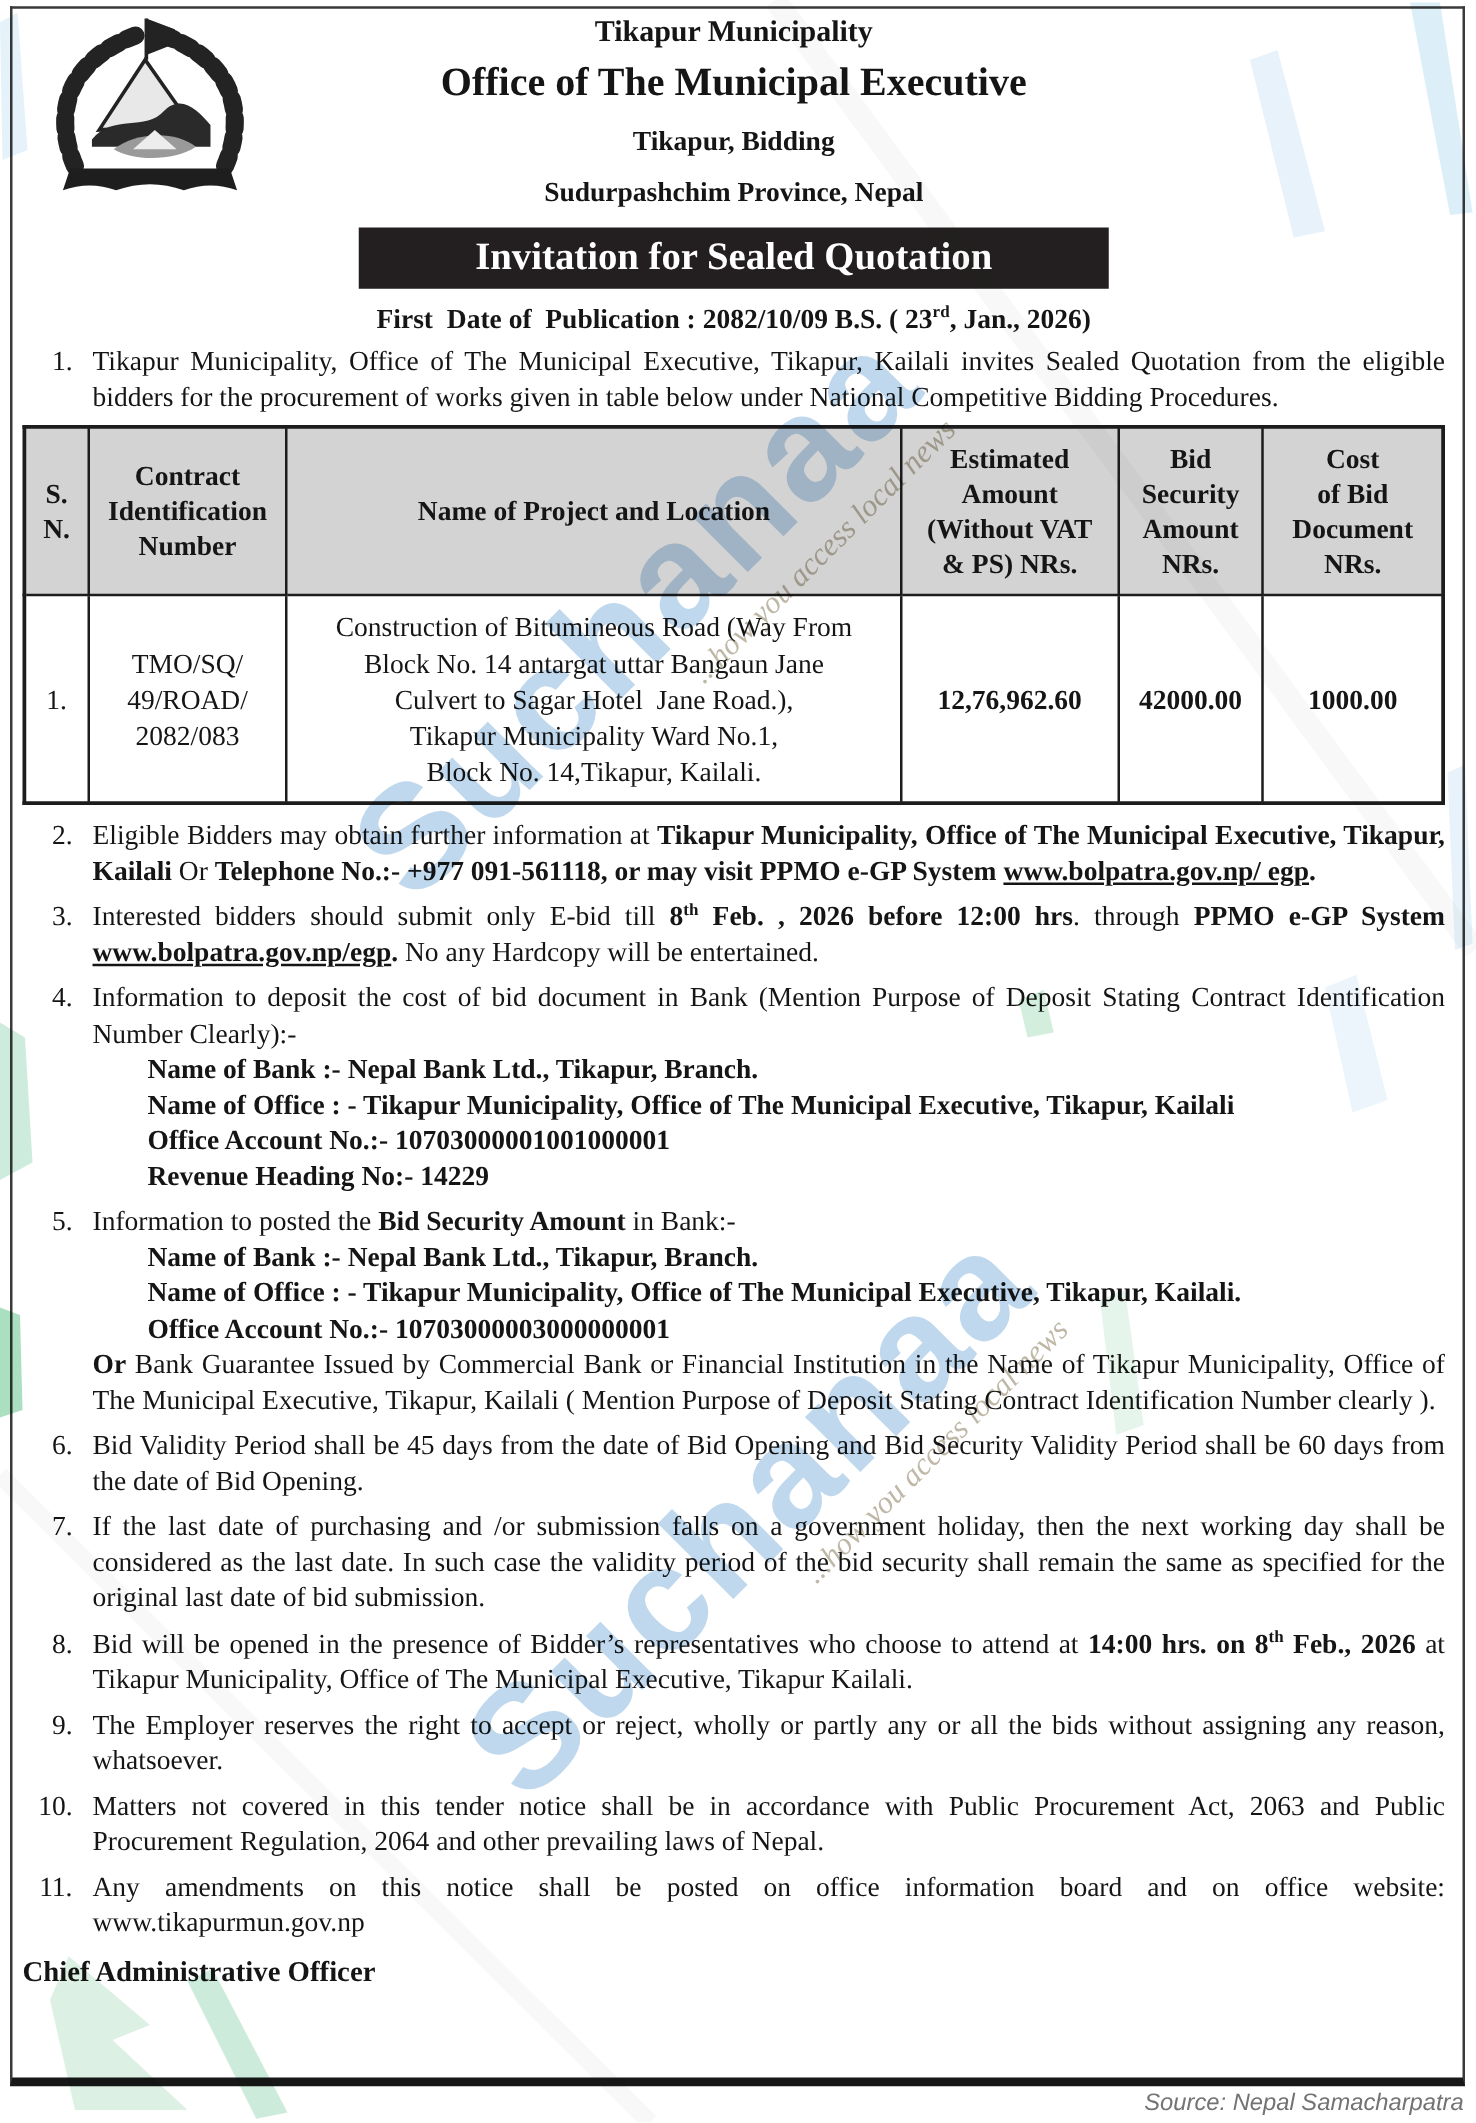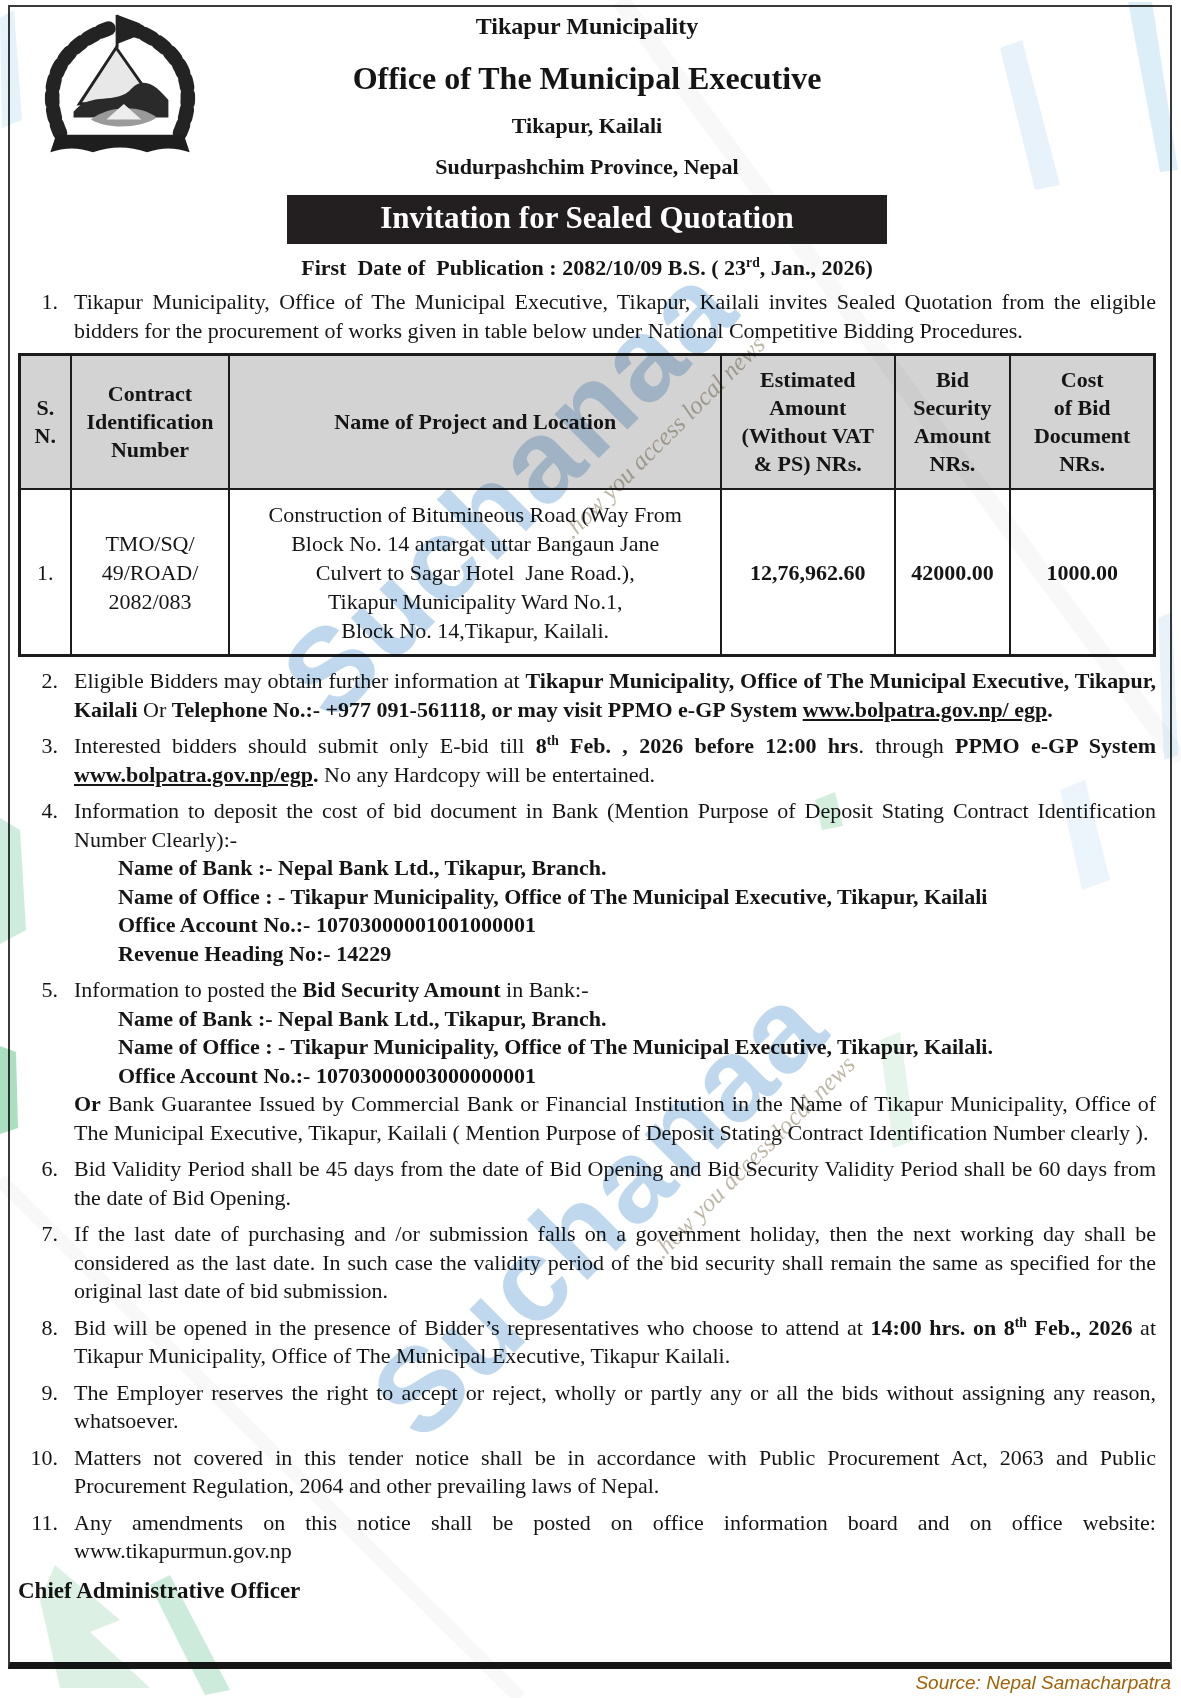--- a/index.html
+++ b/index.html
@@ -10,21 +10,21 @@
   
   .frame{
     position:absolute;left:8px;top:5px;width:1164px;height:1664px;
     box-sizing:border-box;border:2px solid #3a3a3a;border-bottom:7px solid #171717;
     padding:2px 14px 0 8px;z-index:1;background:transparent;
   }
   
   .emblem{position:absolute;left:12px;top:4px;width:196px;height:150px;}
   .hdr{text-align:center;}
   .t-org{font-size:24px;font-weight:bold;margin-top:4px;}
-  .t-office{font-size:32px;font-weight:bold;margin-top:20px;}
+  .t-office{font-size:32px;font-weight:bold;margin-top:7px;}
   .t-place{font-size:22px;font-weight:bold;margin-top:16px;}
   .t-prov{font-size:22px;font-weight:bold;margin-top:15px;}
   .banner{
     margin:15px auto 0;width:600px;background:#231f20;color:#ffffff;
     font-size:31px;font-weight:bold;text-align:center;padding:5px 0 8px;
   }
   .pub{ text-align:center;font-size:22px;font-weight:bold;margin:11px 0 7px;white-space:pre-wrap;}
   
   .item{display:flex;margin-bottom:8px;}
   .item .num{flex:none;width:40px;text-align:right;font-size:22px;line-height:28.5px;margin-right:16px;}
@@ -36,21 +36,21 @@
   
   table.tbl{width:100%;border-collapse:collapse;margin:4px 0 10px;border:3px solid #1c1c1c;}
   .tbl th,.tbl td{border:2px solid #1c1c1c;text-align:center;vertical-align:middle;padding:4px 4px;}
   .tbl th{background:#d3d3d3;font-size:22px;line-height:28px;font-weight:bold;height:124px;}
   .tbl td{font-size:22px;line-height:29px;height:156px;white-space:pre-wrap;margin-top:35px;}
   .tbl td.amount{font-weight:bold;}
   
   .cao{font-weight:bold;font-size:23px;margin-top:12px;padding-right:4px;}
   .source{
     position:absolute;right:10px;top:1672px;z-index:2;
-    font-family:"Liberation Sans", sans-serif;font-style:italic;font-size:19px;color:#a16207;
+    font-family:"Liberation Sans", sans-serif;font-style:italic;font-size:19px;color:#737373;
   }
   
   .overlay{position:absolute;left:0;top:0;width:1181px;height:1698px;z-index:3;
            pointer-events:none;mix-blend-mode:multiply;}
   .wm{position:absolute;transform:rotate(-45deg);transform-origin:left top;}
   .wm .brand{
     font-family:"Liberation Sans", sans-serif;font-weight:bold;font-size:118px;
     letter-spacing:3px;color:rgba(105,162,212,0.42);
   }
   .wm .tagline{
@@ -73,21 +73,21 @@
     <path d="M58 96 L96 38 L134 92 Z" fill="#e8e8e8" stroke="#232323" stroke-width="3"></path>
     <path d="M52 104 C70 82 96 98 112 80 C126 66 140 80 150 92 L150 110 L52 110 Z" fill="#2a2a2a"></path>
     <path d="M70 112 C88 98 120 96 138 110 C120 122 86 122 70 112 Z" fill="#9a9a9a"></path>
     <path d="M86 112 L104 96 L122 112 Z" fill="#ededed"></path>
     <path d="M34 128 L166 128 L172 146 Q150 138 128 146 Q100 136 72 146 Q50 138 28 146 Z" fill="#1e1e1e"></path>
   </svg>
 
   <div class="hdr">
     <div class="t-org">Tikapur Municipality</div>
     <div class="t-office">Office of The Municipal Executive</div>
-    <div class="t-place">Tikapur, Kailali</div>
+    <div class="t-place">Tikapur, Bidding</div>
     <div class="t-prov">Sudurpashchim Province, Nepal</div>
     <div class="banner">Invitation for Sealed Quotation</div>
     <div class="pub"><span class="b">First  Date of  Publication : 2082/10/09 B.S. ( 23</span><sup class="b">rd</sup><span class="b">, Jan., 2026)</span></div>
   </div>
 
   <div id="item-first">
       <div class="item">
         <div class="num">1.</div>
         <div class="body">
           <div class="block"><span>Tikapur Municipality, Office of The Municipal Executive, Tikapur, Kailali invites Sealed Quotation from the eligible bidders for the procurement of works given in table below under National Competitive Bidding Procedures.</span></div>

